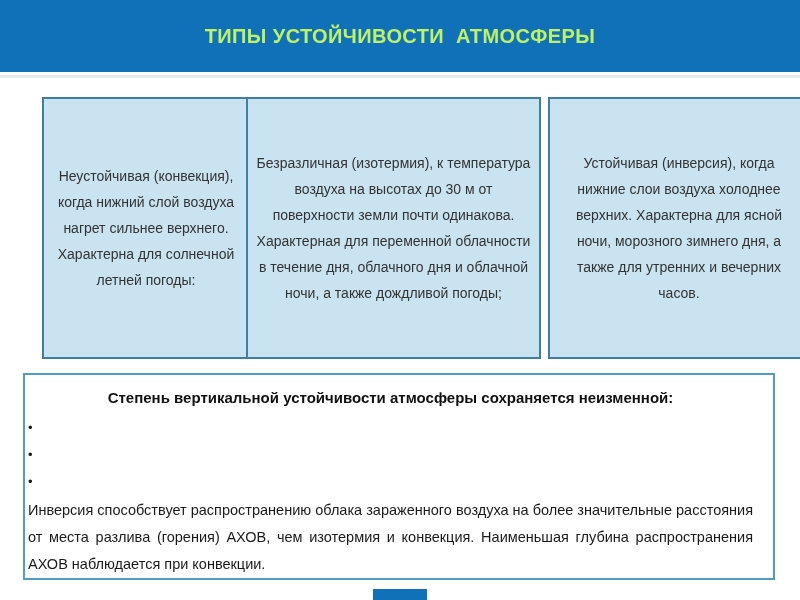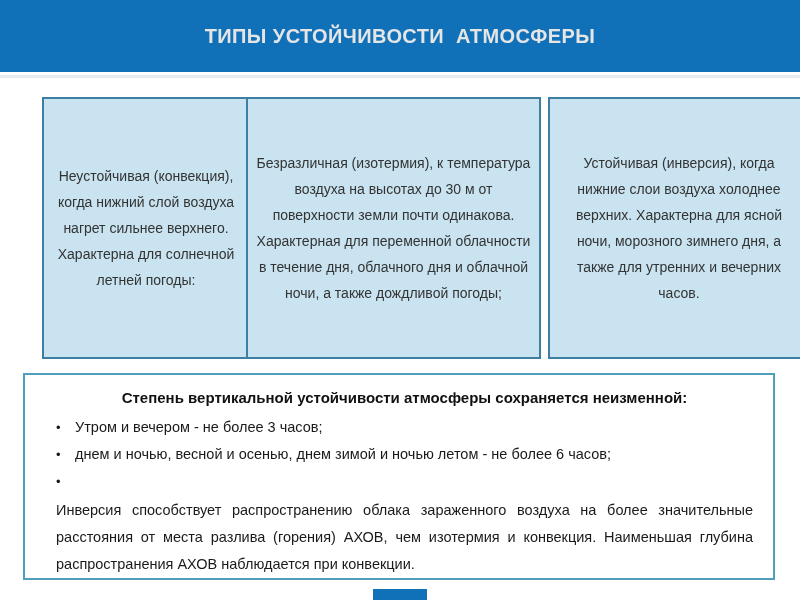--- a/index.html
+++ b/index.html
@@ -16,21 +16,21 @@
     position: absolute;
     left: 0; top: 0;
     width: 800px; height: 72px;
     background: #1070B8;
     display: flex;
     align-items: center;
     justify-content: center;
   }
   .titlebar h1 {
     margin: 0;
-    color: #e5e5e5;
+    color: #bef264;
     font-size: 20px;
     font-weight: 700;
     letter-spacing: 0.4px;
     white-space: pre-wrap;
   }
   .header-underline {
     position: absolute;
     left: 0; top: 75px;
     width: 800px; height: 3px;
     background: #e7ebee;
@@ -59,21 +59,21 @@
   .card-2 { left: 246px; width: 295px; }
   .card-3 { left: 548px; width: 262px; }
   
   .panel {
     position: absolute;
     left: 23px; top: 373px;
     width: 752px; height: 207px;
     background: #ffffff;
     border: 2px solid #4F9FBC;
     box-sizing: border-box;
-    padding: 12px 20px 0 31px;
+    padding: 12px 20px 0 3px;
     color: #1a1a1a;
     font-size: 14.5px;
   }
   .panel-heading {
     margin: 2px 0 8px 0;
     text-align: center;
     font-weight: 700;
     font-size: 15px;
     color: #111111;
   }
@@ -126,25 +126,23 @@
 
   <section class="card card-3">
     <p>Устойчивая (инверсия), когда нижние слои воздуха холоднее верхних. Характерна для ясной ночи, морозного зимнего дня, а также для утренних и вечерних часов.</p>
   </section>
 
   <section class="panel">
     <p class="panel-heading">Степень вертикальной устойчивости атмосферы сохраняется неизменной:</p>
     <ul>
       <li>
         <span class="dot">•</span>
-        <span>Утром и вечером - не более 3 часов;</span>
       </li>
       <li>
         <span class="dot">•</span>
-        <span>днем и ночью, весной и осенью, днем зимой и ночью летом - не более 6 часов;</span>
       </li>
       <li>
         <span class="dot">•</span>
       </li>
     </ul>
     <p class="panel-paragraph">Инверсия способствует распространению облака зараженного воздуха на более значительные расстояния от места разлива (горения) АХОВ, чем изотермия и конвекция. Наименьшая глубина распространения АХОВ наблюдается при конвекции.</p>
   </section>
 
   <div class="footer-tab"></div>
 

